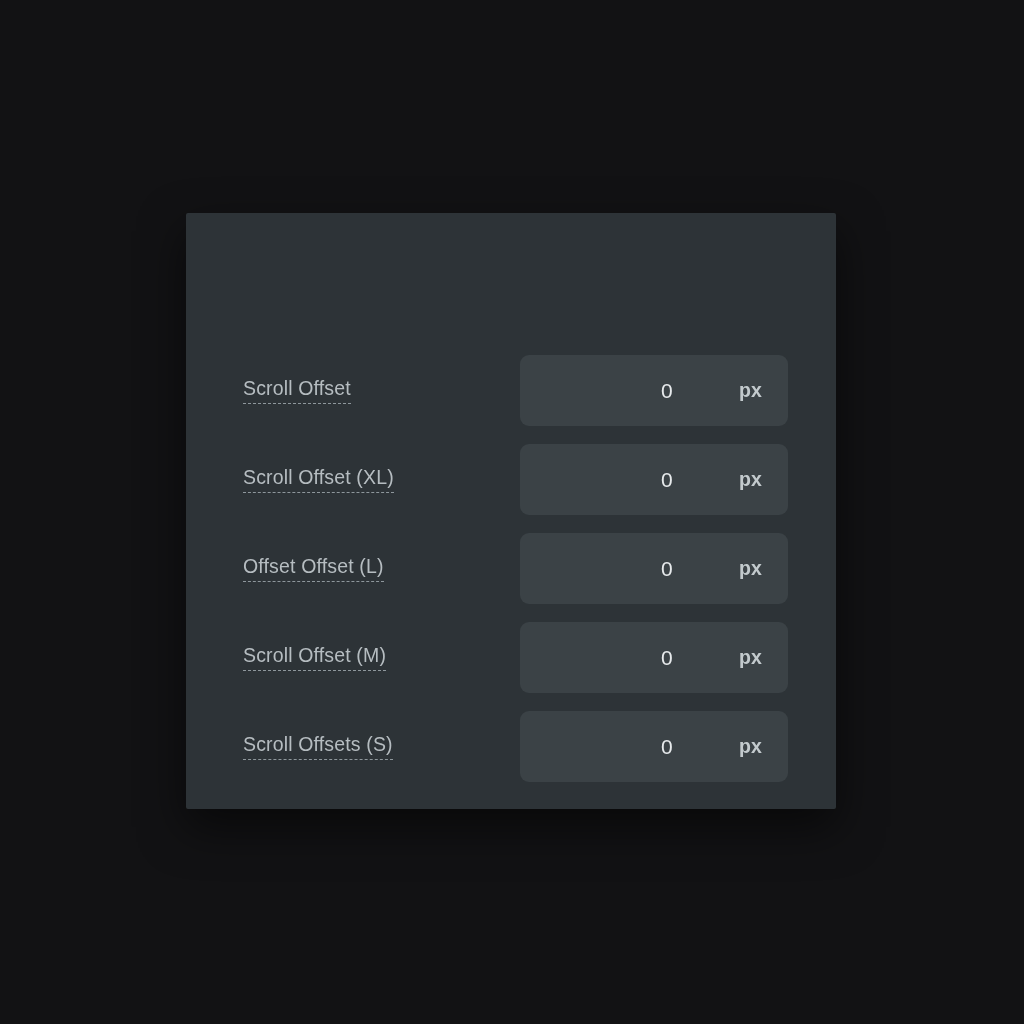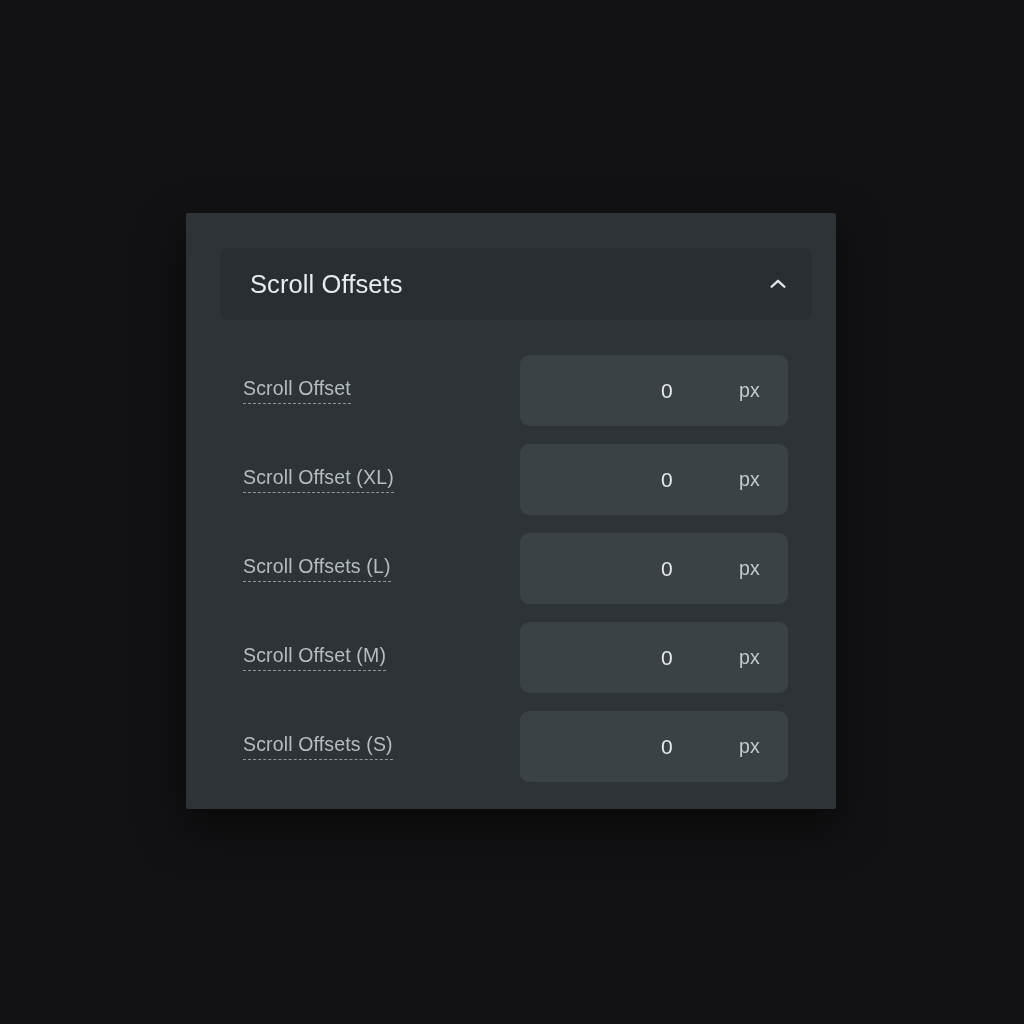--- a/index.html
+++ b/index.html
@@ -114,58 +114,51 @@
     letter-spacing: 0.2px;
   }
 
   .field-unit {
     font-size: 19.5px;
     color: #c3cacd;
     margin-left: 66px;
     letter-spacing: 0.2px;
     width: 26px;
     text-align: left;
+    font-weight: bold;
   }
 </style>
 </head>
 <body>
 
 <div id="stage">
 
   <div class="panel">
 
-    <div class="section-header">
-      <span class="section-title">Scroll Offsets</span>
-      <span>
-        <svg class="chevron" viewBox="0 0 24 24" fill="none" stroke="#e2e6e8" stroke-width="2.6" stroke-linecap="round" stroke-linejoin="round">
-          <polyline points="5,15 12,8.5 19,15"></polyline>
-        </svg>
-      </span>
-    </div>
 
     <div class="rows">
 
       <div class="row">
         <span class="row-label">Scroll Offset</span>
         <div class="field">
           <span class="field-value">0</span>
           <span class="field-unit">px</span>
         </div>
       </div>
 
       <div class="row">
         <span class="row-label">Scroll Offset (XL)</span>
         <div class="field">
           <span class="field-value">0</span>
           <span class="field-unit">px</span>
         </div>
       </div>
 
       <div class="row">
-        <span class="row-label">Scroll Offsets (L)</span>
+        <span class="row-label">Offset Offset (L)</span>
         <div class="field">
           <span class="field-value">0</span>
           <span class="field-unit">px</span>
         </div>
       </div>
 
       <div class="row">
         <span class="row-label">Scroll Offset (M)</span>
         <div class="field">
           <span class="field-value">0</span>

